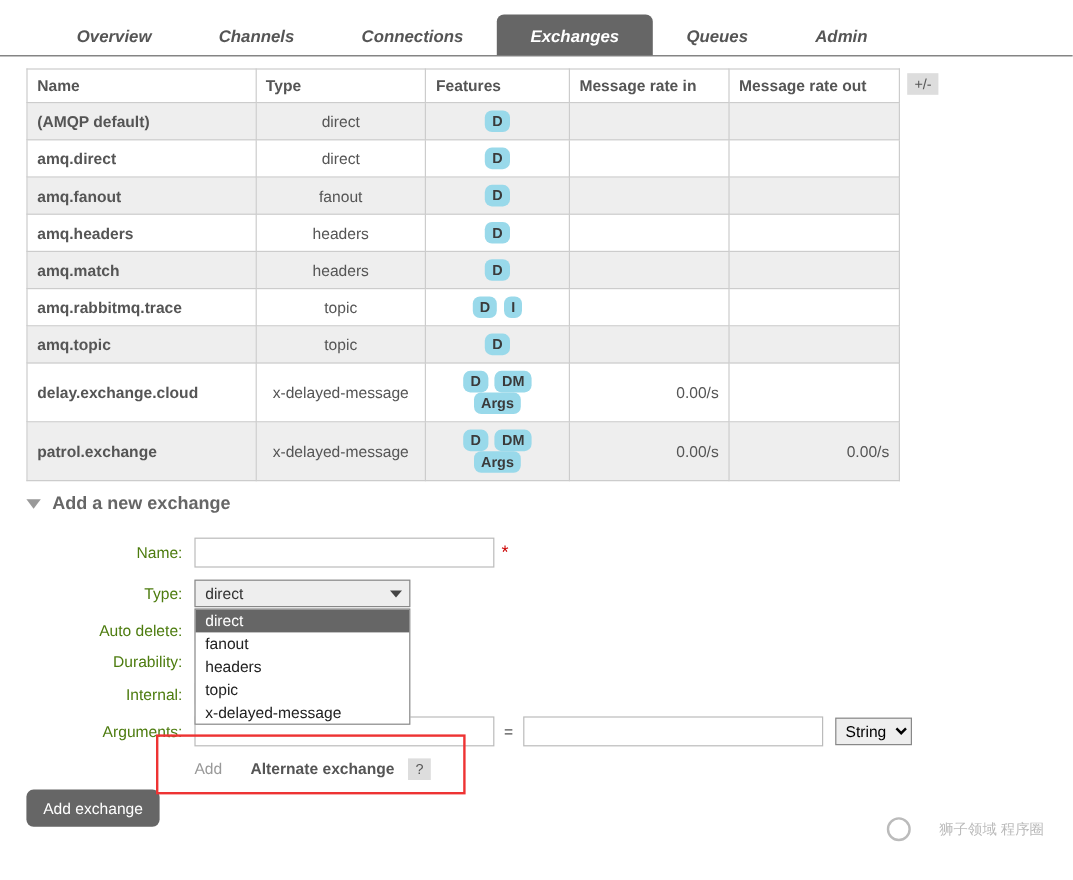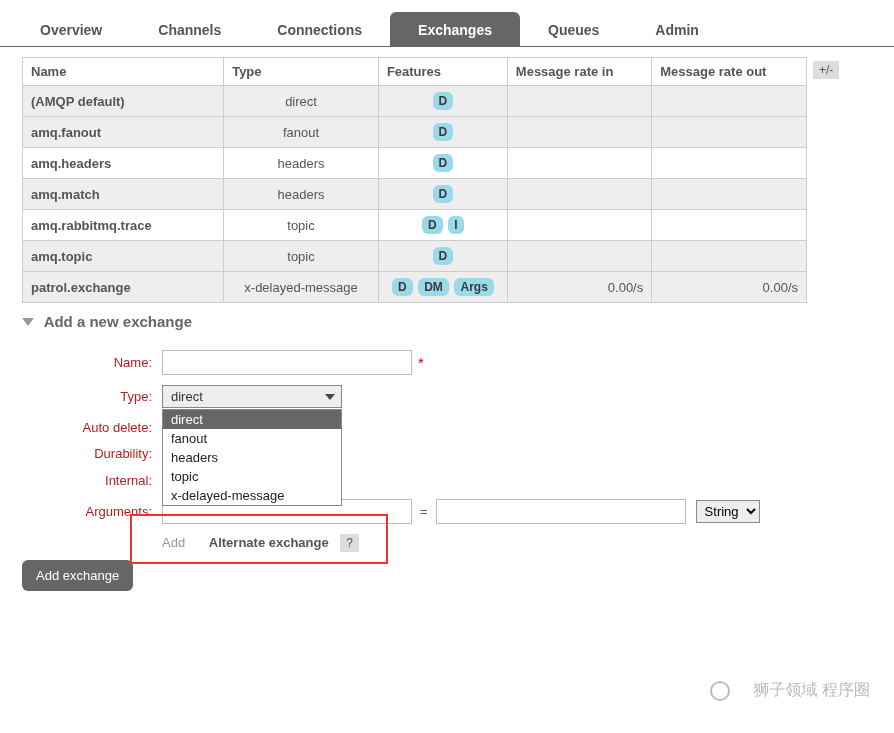--- a/index.html
+++ b/index.html
@@ -8,39 +8,40 @@
     font-family: Verdana, Geneva, sans-serif;
     font-size: 13px;
     color: #444;
     background: #fff;
     width: 894px;
   }
   .tabs {
     display: flex;
     gap: 0;
     border-bottom: 1px solid #666;
-    padding: 0 12px;
+    padding: 0 36px;
     margin-top: 12px;
+    font-style: italic;
   }
   .tab {
     padding: 10px 28px 8px 28px;
     color: #555;
     font-weight: bold;
     font-size: 14px;
     cursor: pointer;
   }
   .tab.active {
     background: #666;
     color: #fff;
     border-radius: 6px 6px 0 0;
   }
   .content { padding: 10px 22px 20px 22px; }
   table.exchanges {
     border-collapse: collapse;
-    width: 785px;
+    width: 728px;
     float: left;
     padding-left: 20px;
   }
   .plusminus {
     float: left;
     margin-left: 6px;
     margin-top: 4px;
     background: #ddd;
     color: #555;
     padding: 2px 6px;
@@ -99,21 +100,21 @@
     color: #666;
     margin: 0;
     vertical-align: middle;
   }
   .form { margin-top: 20px; }
   .form .row { display: flex; align-items: center; margin-bottom: 10px; }
   .form label {
     width: 140px;
     text-align: right;
     padding-right: 10px;
-    color: #b91c1c;
+    color: #4d7c0f;
     font-size: 13px;
   }
   .form input[type=text] {
     padding: 4px 6px;
     font-size: 13px;
     border: 1px solid #bbb;
     background: #fff;
   }
   .form input.name-input { width: 250px; }
   .form .req { color: #c00; margin-left: 6px; font-size: 15px; }
@@ -188,21 +189,21 @@
   .redbox {
     position: absolute;
     border: 2px solid #e33;
     pointer-events: none;
   }
   .watermark {
     position: absolute;
     right: 24px;
     bottom: 32px;
     color: #bbb;
-    font-size: 16px;
+    font-size: 12px;
     display: flex;
     align-items: center;
     gap: 24px;
     margin-top: 44px;
   }
   .watermark .wm-icon {
     width: 20px; height: 20px;
     border: 2px solid #bbb;
     border-radius: 50%;
     position: relative;
@@ -236,20 +237,27 @@
       </tr>
     </thead>
     <tbody id="exch-body">
         <tr class="odd">
           <td class="name">(AMQP default)</td>
           <td class="ctr">direct</td>
           <td class="ctr"><span class="badge">D</span></td>
           <td class="r"></td>
           <td class="r"></td>
         </tr>
+        <tr class="even">
+          <td class="name">amq.direct</td>
+          <td class="ctr">direct</td>
+          <td class="ctr"><span class="badge">D</span></td>
+          <td class="r"></td>
+          <td class="r"></td>
+        </tr>
         <tr class="odd">
           <td class="name">amq.fanout</td>
           <td class="ctr">fanout</td>
           <td class="ctr"><span class="badge">D</span></td>
           <td class="r"></td>
           <td class="r"></td>
         </tr>
         <tr class="even">
           <td class="name">amq.headers</td>
           <td class="ctr">headers</td>
@@ -269,20 +277,27 @@
           <td class="ctr">topic</td>
           <td class="ctr"><span class="badge">D</span> <span class="badge">I</span></td>
           <td class="r"></td>
           <td class="r"></td>
         </tr>
         <tr class="odd">
           <td class="name">amq.topic</td>
           <td class="ctr">topic</td>
           <td class="ctr"><span class="badge">D</span></td>
           <td class="r"></td>
+          <td class="r"></td>
+        </tr>
+        <tr class="even">
+          <td class="name">delay.exchange.cloud</td>
+          <td class="ctr">x-delayed-message</td>
+          <td class="ctr"><span class="badge">D</span> <span class="badge">DM</span> <span class="badge">Args</span></td>
+          <td class="r">0.00/s</td>
           <td class="r"></td>
         </tr>
         <tr class="odd">
           <td class="name">patrol.exchange</td>
           <td class="ctr">x-delayed-message</td>
           <td class="ctr"><span class="badge">D</span> <span class="badge">DM</span> <span class="badge">Args</span></td>
           <td class="r">0.00/s</td>
           <td class="r">0.00/s</td>
         </tr>
       </tbody>

